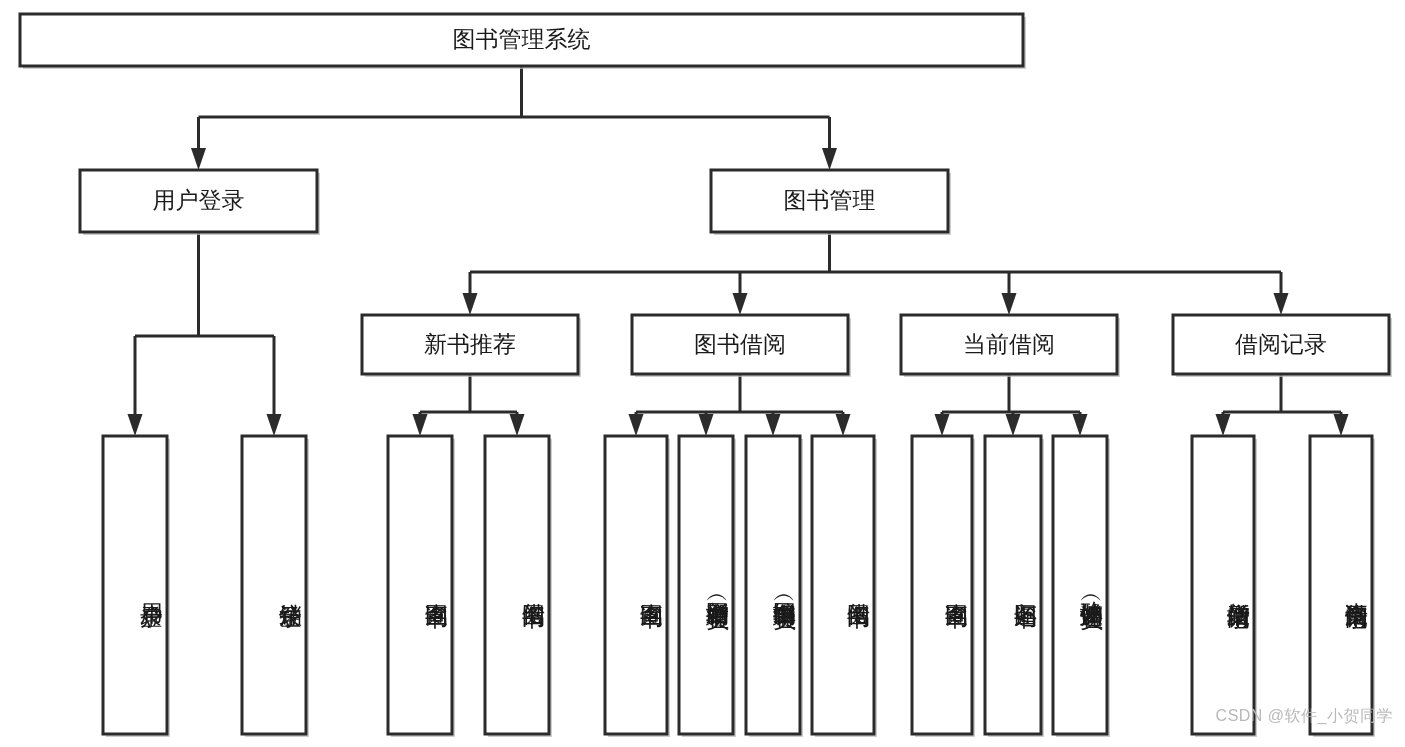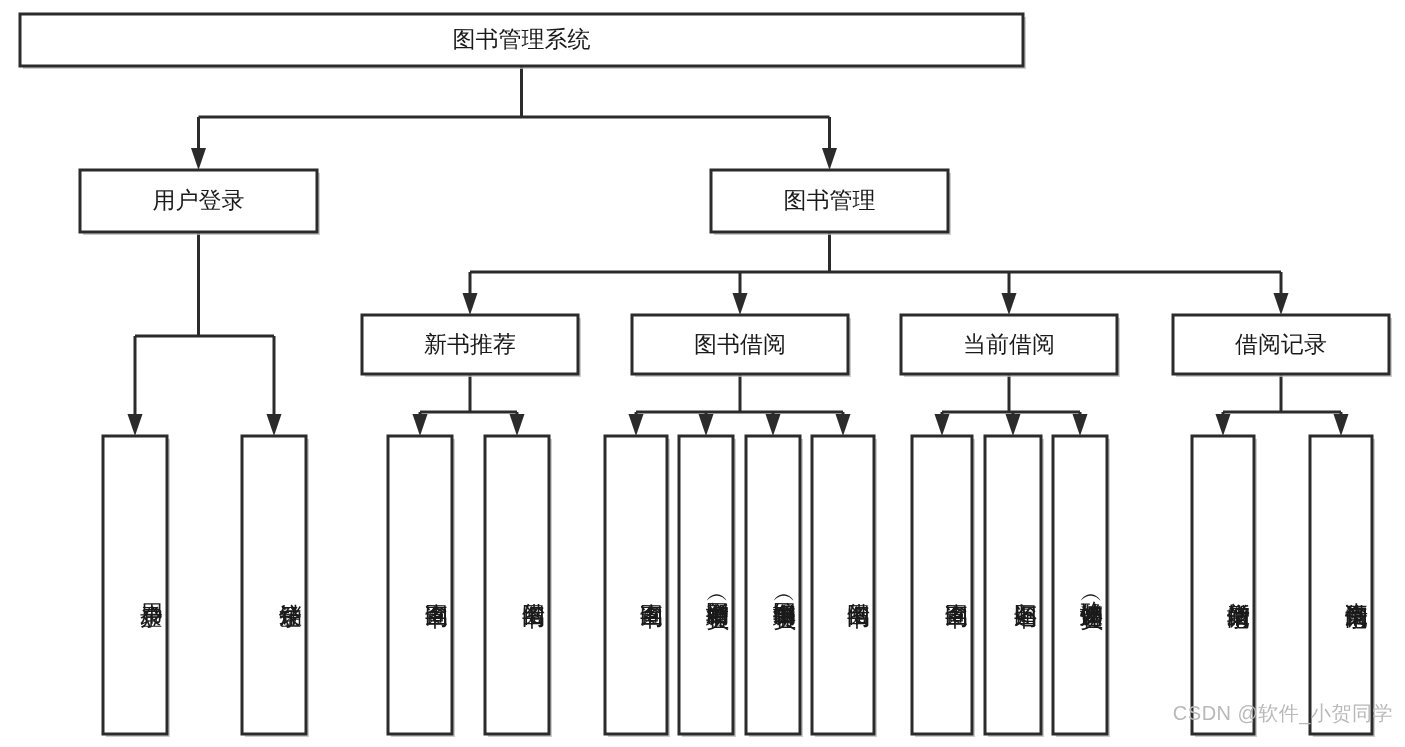--- a/index.html
+++ b/index.html
@@ -65,21 +65,21 @@
     text-align: center;
     writing-mode: vertical-rl;
     text-orientation: upright;
     letter-spacing: 1px;
     pointer-events: none;
     white-space: nowrap;
   }
   .watermark {
     position: absolute;
     font-family: "Liberation Sans", "DejaVu Sans", sans-serif;
-    font-size: 20px;
+    font-size: 16px;
     color: #b9b9b9;
     right: 12px;
     bottom: 4px;
     letter-spacing: 0.5px;
     white-space: nowrap;
   }
 </style>
 </head>
 <body>
 

